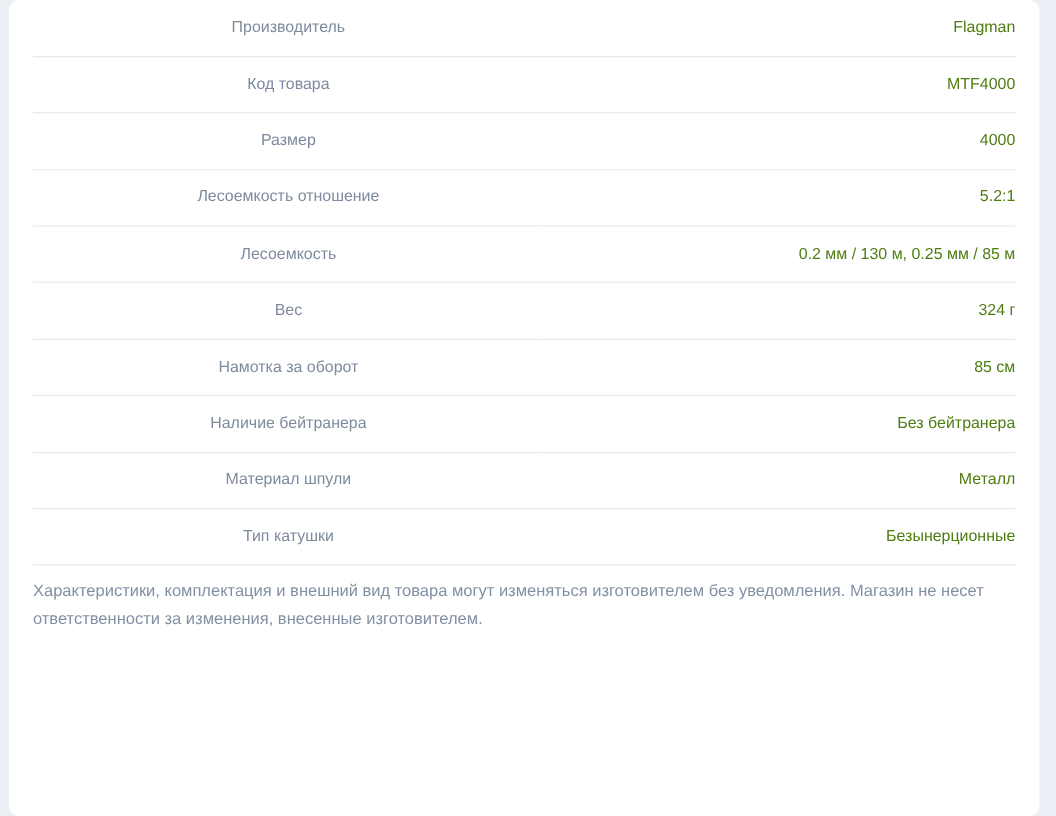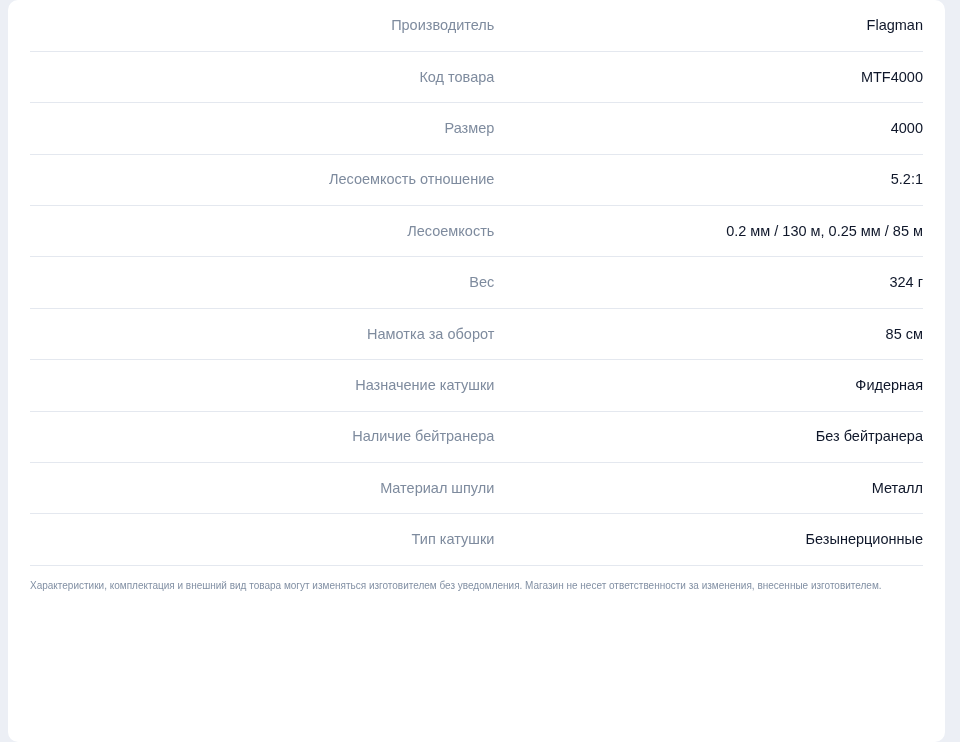--- a/index.html
+++ b/index.html
@@ -41,34 +41,34 @@
   .spec-row .cell {
     border-bottom: 1px solid #e4e8ef;
     padding: 0;
     vertical-align: middle;
     font-size: 14.5px;
     line-height: 1.3;
     white-space: nowrap;
   }
 
   .spec-row .cell-label {
-    text-align: right;
+    text-align: center;
     color: #7e8b9e;
     width: 52%;
   }
 
   .spec-row .cell-value {
     text-align: right;
-    color: #0f172a;
+    color: #4d7c0f;
     width: 48%;
   }
 
   #disclaimer {
     margin-top: 12px;
-    font-size: 10px;
+    font-size: 15px;
     line-height: 1.62;
     color: #8290a4;
     max-width: 900px;
   }
 </style>
 </head>
 <body>
 
 <div id="spec-card">
 
@@ -96,24 +96,20 @@
         </tr>
         <tr class="spec-row">
           <td class="cell cell-label">Вес</td>
           <td class="cell cell-value">324 г</td>
         </tr>
         <tr class="spec-row">
           <td class="cell cell-label">Намотка за оборот</td>
           <td class="cell cell-value">85 см</td>
         </tr>
         <tr class="spec-row">
-          <td class="cell cell-label">Назначение катушки</td>
-          <td class="cell cell-value">Фидерная</td>
-        </tr>
-        <tr class="spec-row">
           <td class="cell cell-label">Наличие бейтранера</td>
           <td class="cell cell-value">Без бейтранера</td>
         </tr>
         <tr class="spec-row">
           <td class="cell cell-label">Материал шпули</td>
           <td class="cell cell-value">Металл</td>
         </tr>
         <tr class="spec-row">
           <td class="cell cell-label">Тип катушки</td>
           <td class="cell cell-value">Безынерционные</td>

